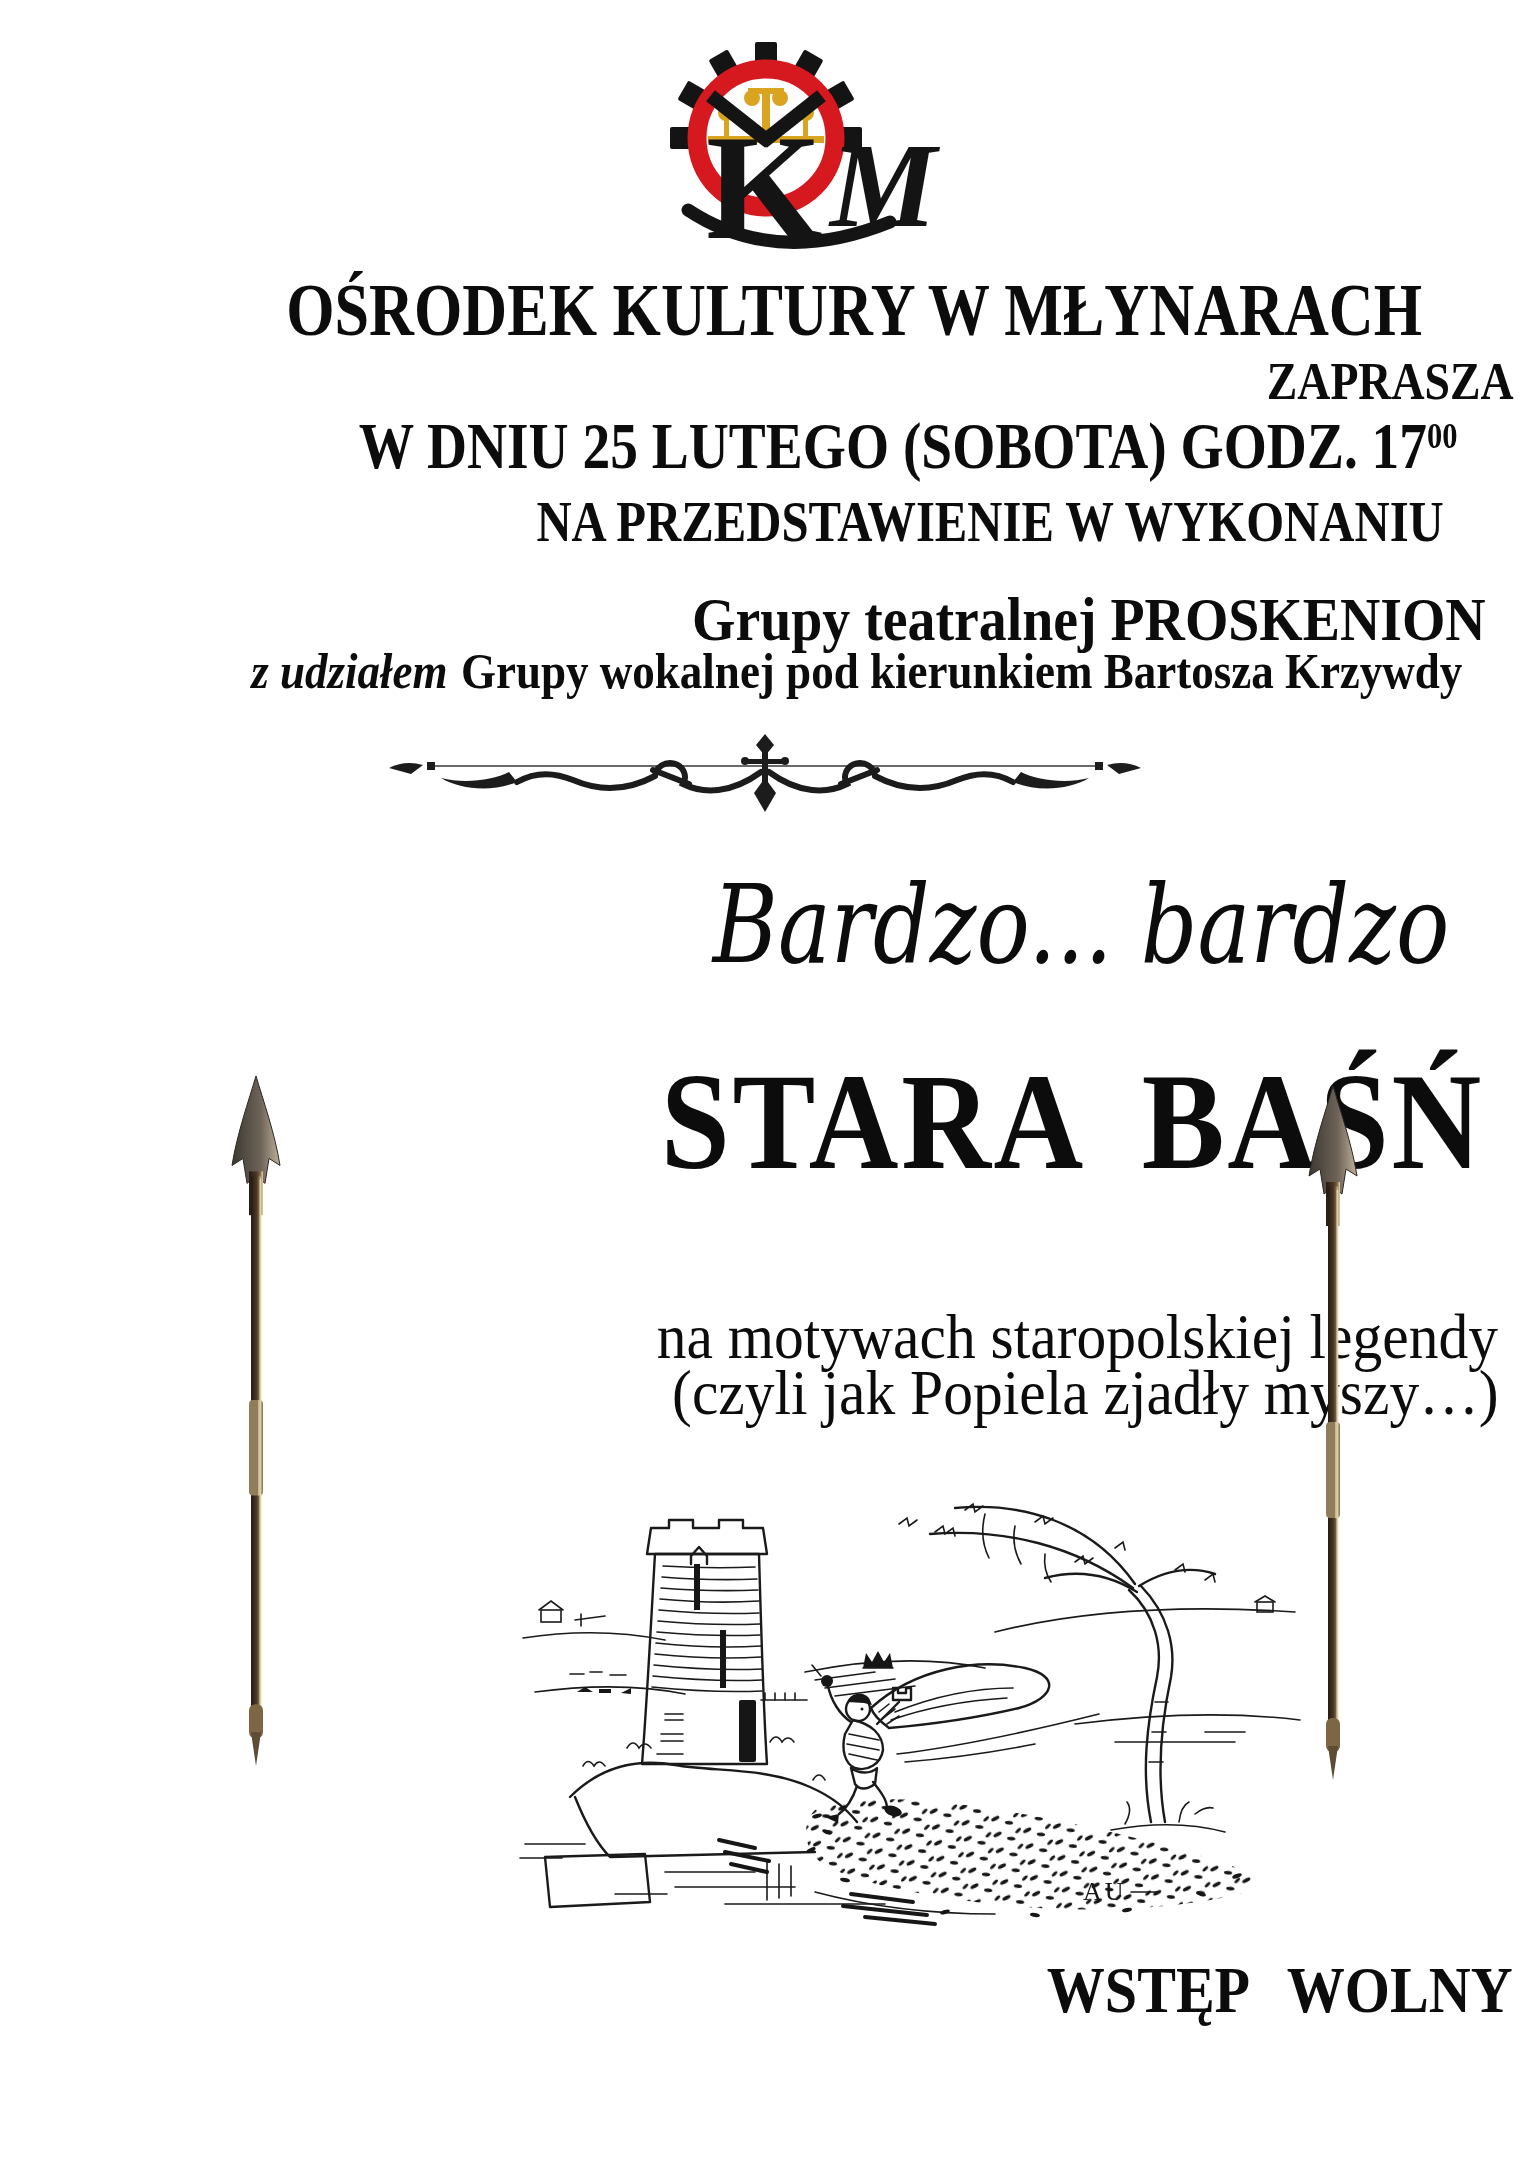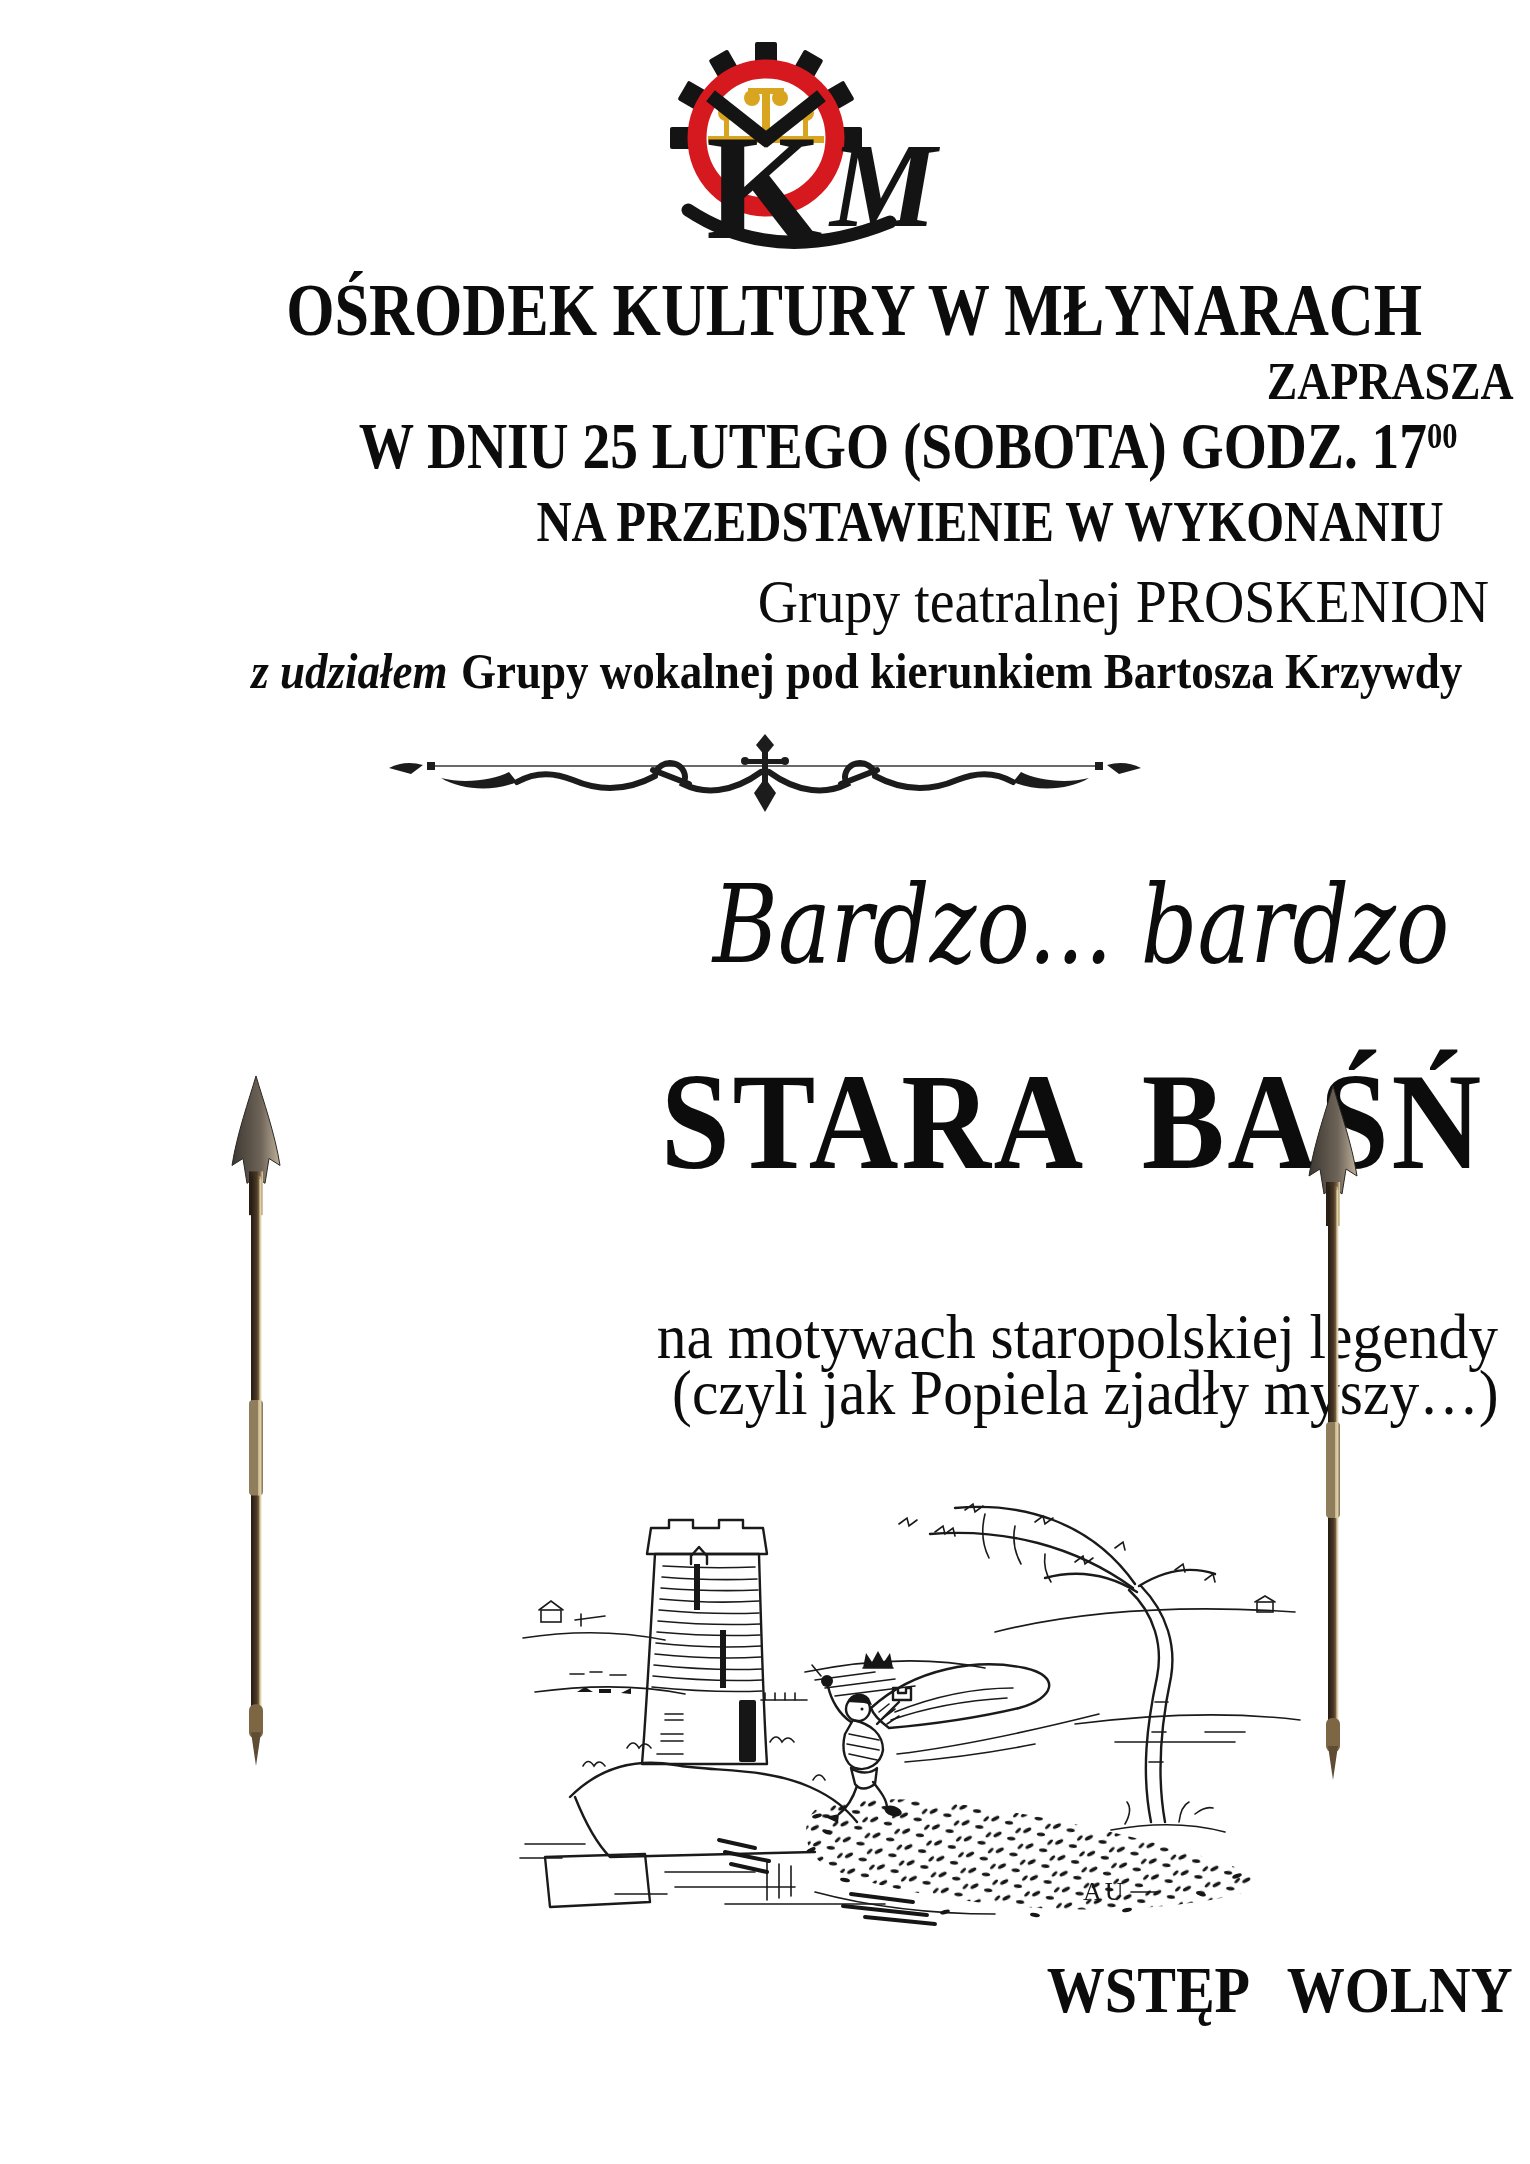--- a/index.html
+++ b/index.html
@@ -11,21 +11,21 @@
   .squeeze{display:inline-block;transform-origin:50% 50%;white-space:nowrap;}
 
   .h1{top:268px;font-size:74px;font-weight:bold;}
   .h1 .squeeze{transform:scaleX(0.84);}
   .h2{top:352px;font-size:52px;font-weight:bold;}
   .h2 .squeeze{transform:scaleX(0.88);}
   .h3{top:408px;font-size:66px;font-weight:bold;margin-left:32px;}
   .h3 .squeeze{transform:scaleX(0.84);}
   .h4{top:488px;font-size:58px;font-weight:bold;}
   .h4 .squeeze{transform:scaleX(0.84);}
-  .h5{top:566px;font-size:62px;font-weight:normal;}
+  .h5{top:584px;font-size:62px;font-weight:bold;}
   .h5 .squeeze{transform:scaleX(0.90);}
   .h6{top:642px;font-size:50px;font-weight:bold;}
   .h6 .squeeze{transform:scaleX(0.90);}
   .h6 .it{font-style:italic;}
   .h6 .rest{margin-left:0.30em;}
   .sup{font-size:0.55em;vertical-align:0.55em;}
 
   .divider{position:absolute;top:732px;left:50%;transform:translateX(-50%);}
 
   .bardzo{top:862px;font-size:108px;font-family:"DejaVu Serif","Liberation Serif",serif;font-style:italic;}

